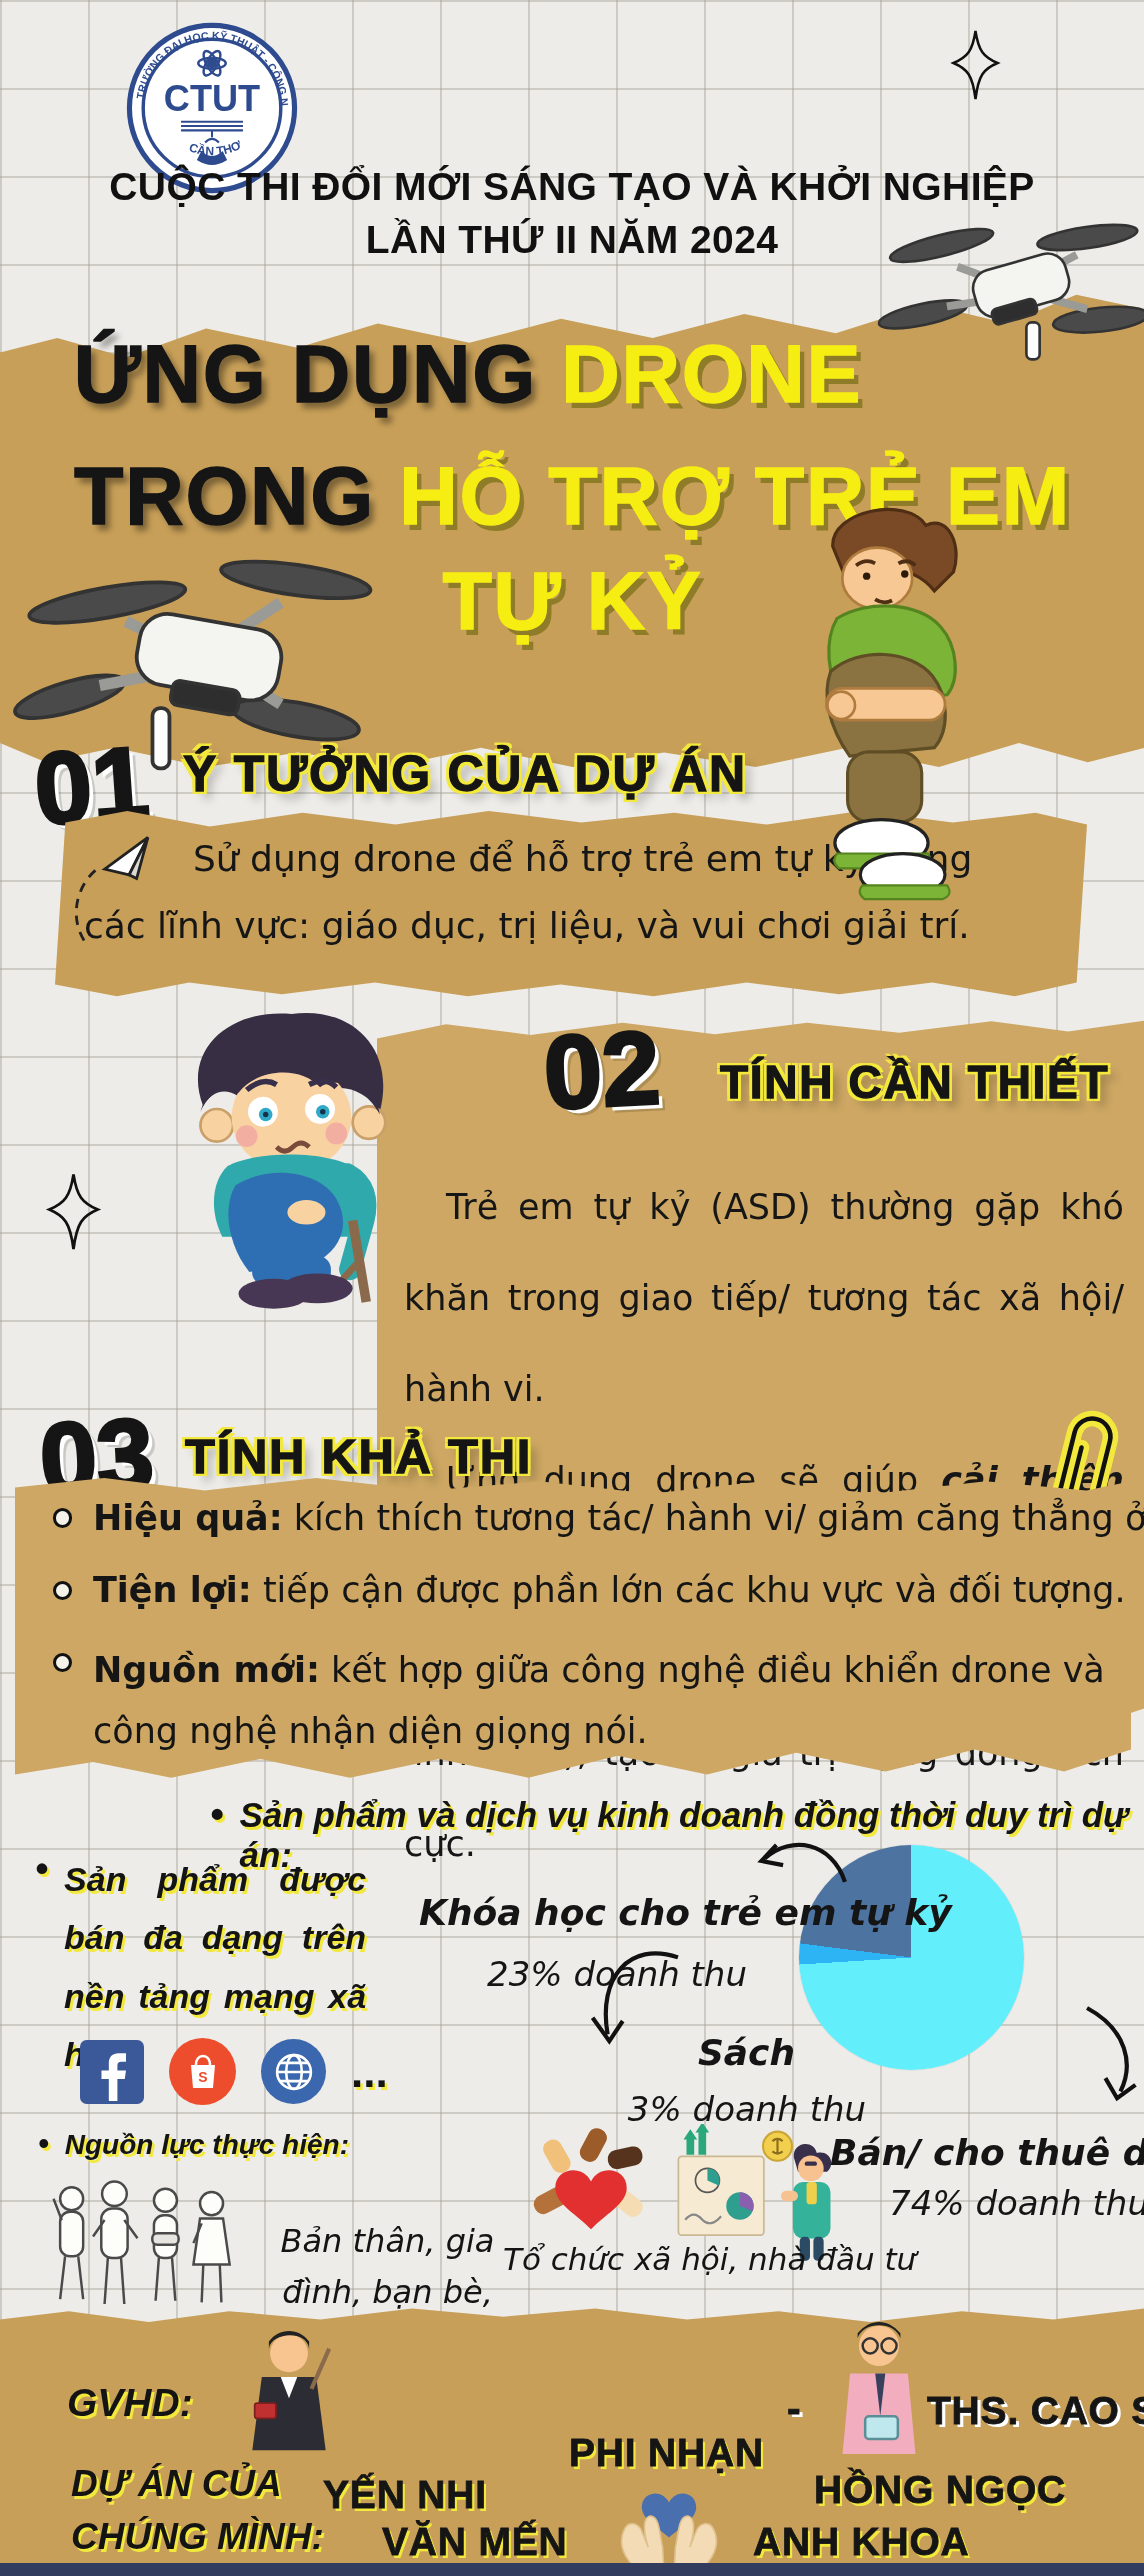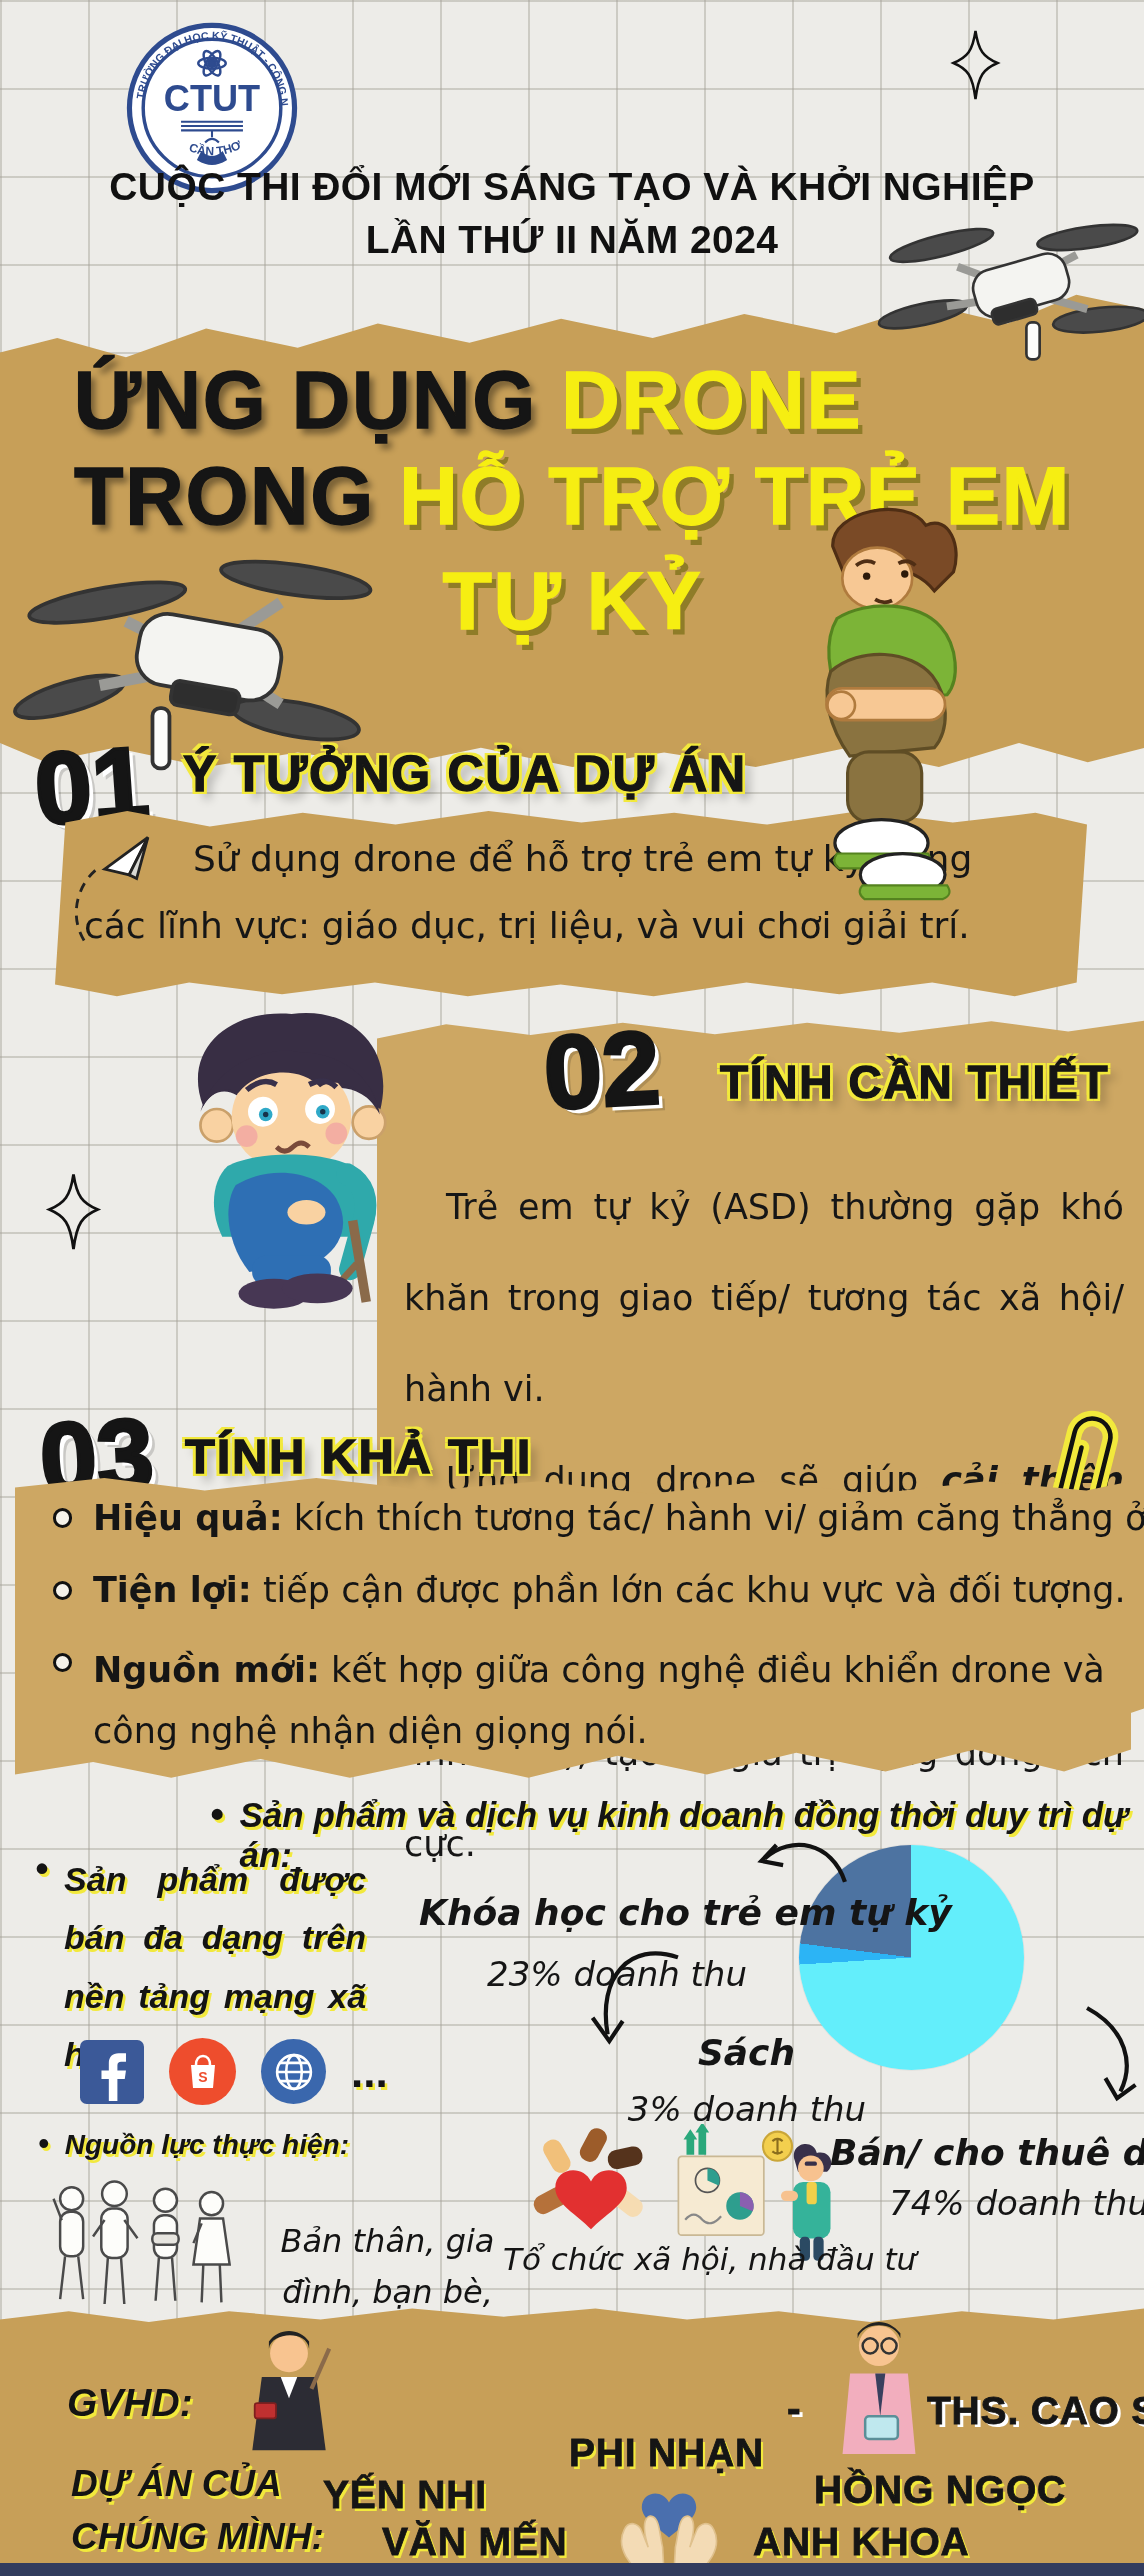--- a/index.html
+++ b/index.html
@@ -87,21 +87,21 @@
   </div>
 
   <div class="abs hf ctr" style="left:50px;top:161px;width:1044px;line-height:1.35;font-size:39px;color:#111;letter-spacing:0.4px">
     <div>CUỘC THI ĐỔI MỚI SÁNG TẠO VÀ KHỞI NGHIỆP</div>
     <div>LẦN THỨ II NĂM 2024</div>
   </div>
 
   <div class="abs tanblk" style="left:0;top:285px;width:1145px;height:482px;
       clip-path:polygon(0 14%,5% 11%,11% 15%,18% 9%,26% 13%,33% 8%,41% 12%,49% 7%,57% 11%,65% 6%,73% 10%,81% 4%,88% 8%,94% 2%,100% 5%,100% 96%,95% 99%,89% 95%,82% 100%,74% 96%,66% 100%,58% 97%,50% 100%,42% 96%,34% 100%,26% 97%,18% 100%,10% 96%,4% 99%,0 95%)"></div>
 
-  <div class="abs hf ctr nw fat" style="left:0;top:354px;width:936px;font-size:81px">
+  <div class="abs hf ctr nw fat" style="left:0;top:328px;width:936px;font-size:81px">
     <span class="black-word">ỨNG DỤNG</span>
     <span> </span>
     <span class="yellow-word">DRONE</span>
   </div>
   <div class="abs hf ctr nw fat" style="left:0;top:450px;width:1145px;font-size:81px">
     <span class="black-word">TRONG</span>
     <span> </span>
     <span class="yellow-word">HỖ TRỢ TRẺ EM</span>
   </div>
   <div class="abs hf ctr nw fat" style="left:0;top:555px;width:1145px;font-size:81px">

